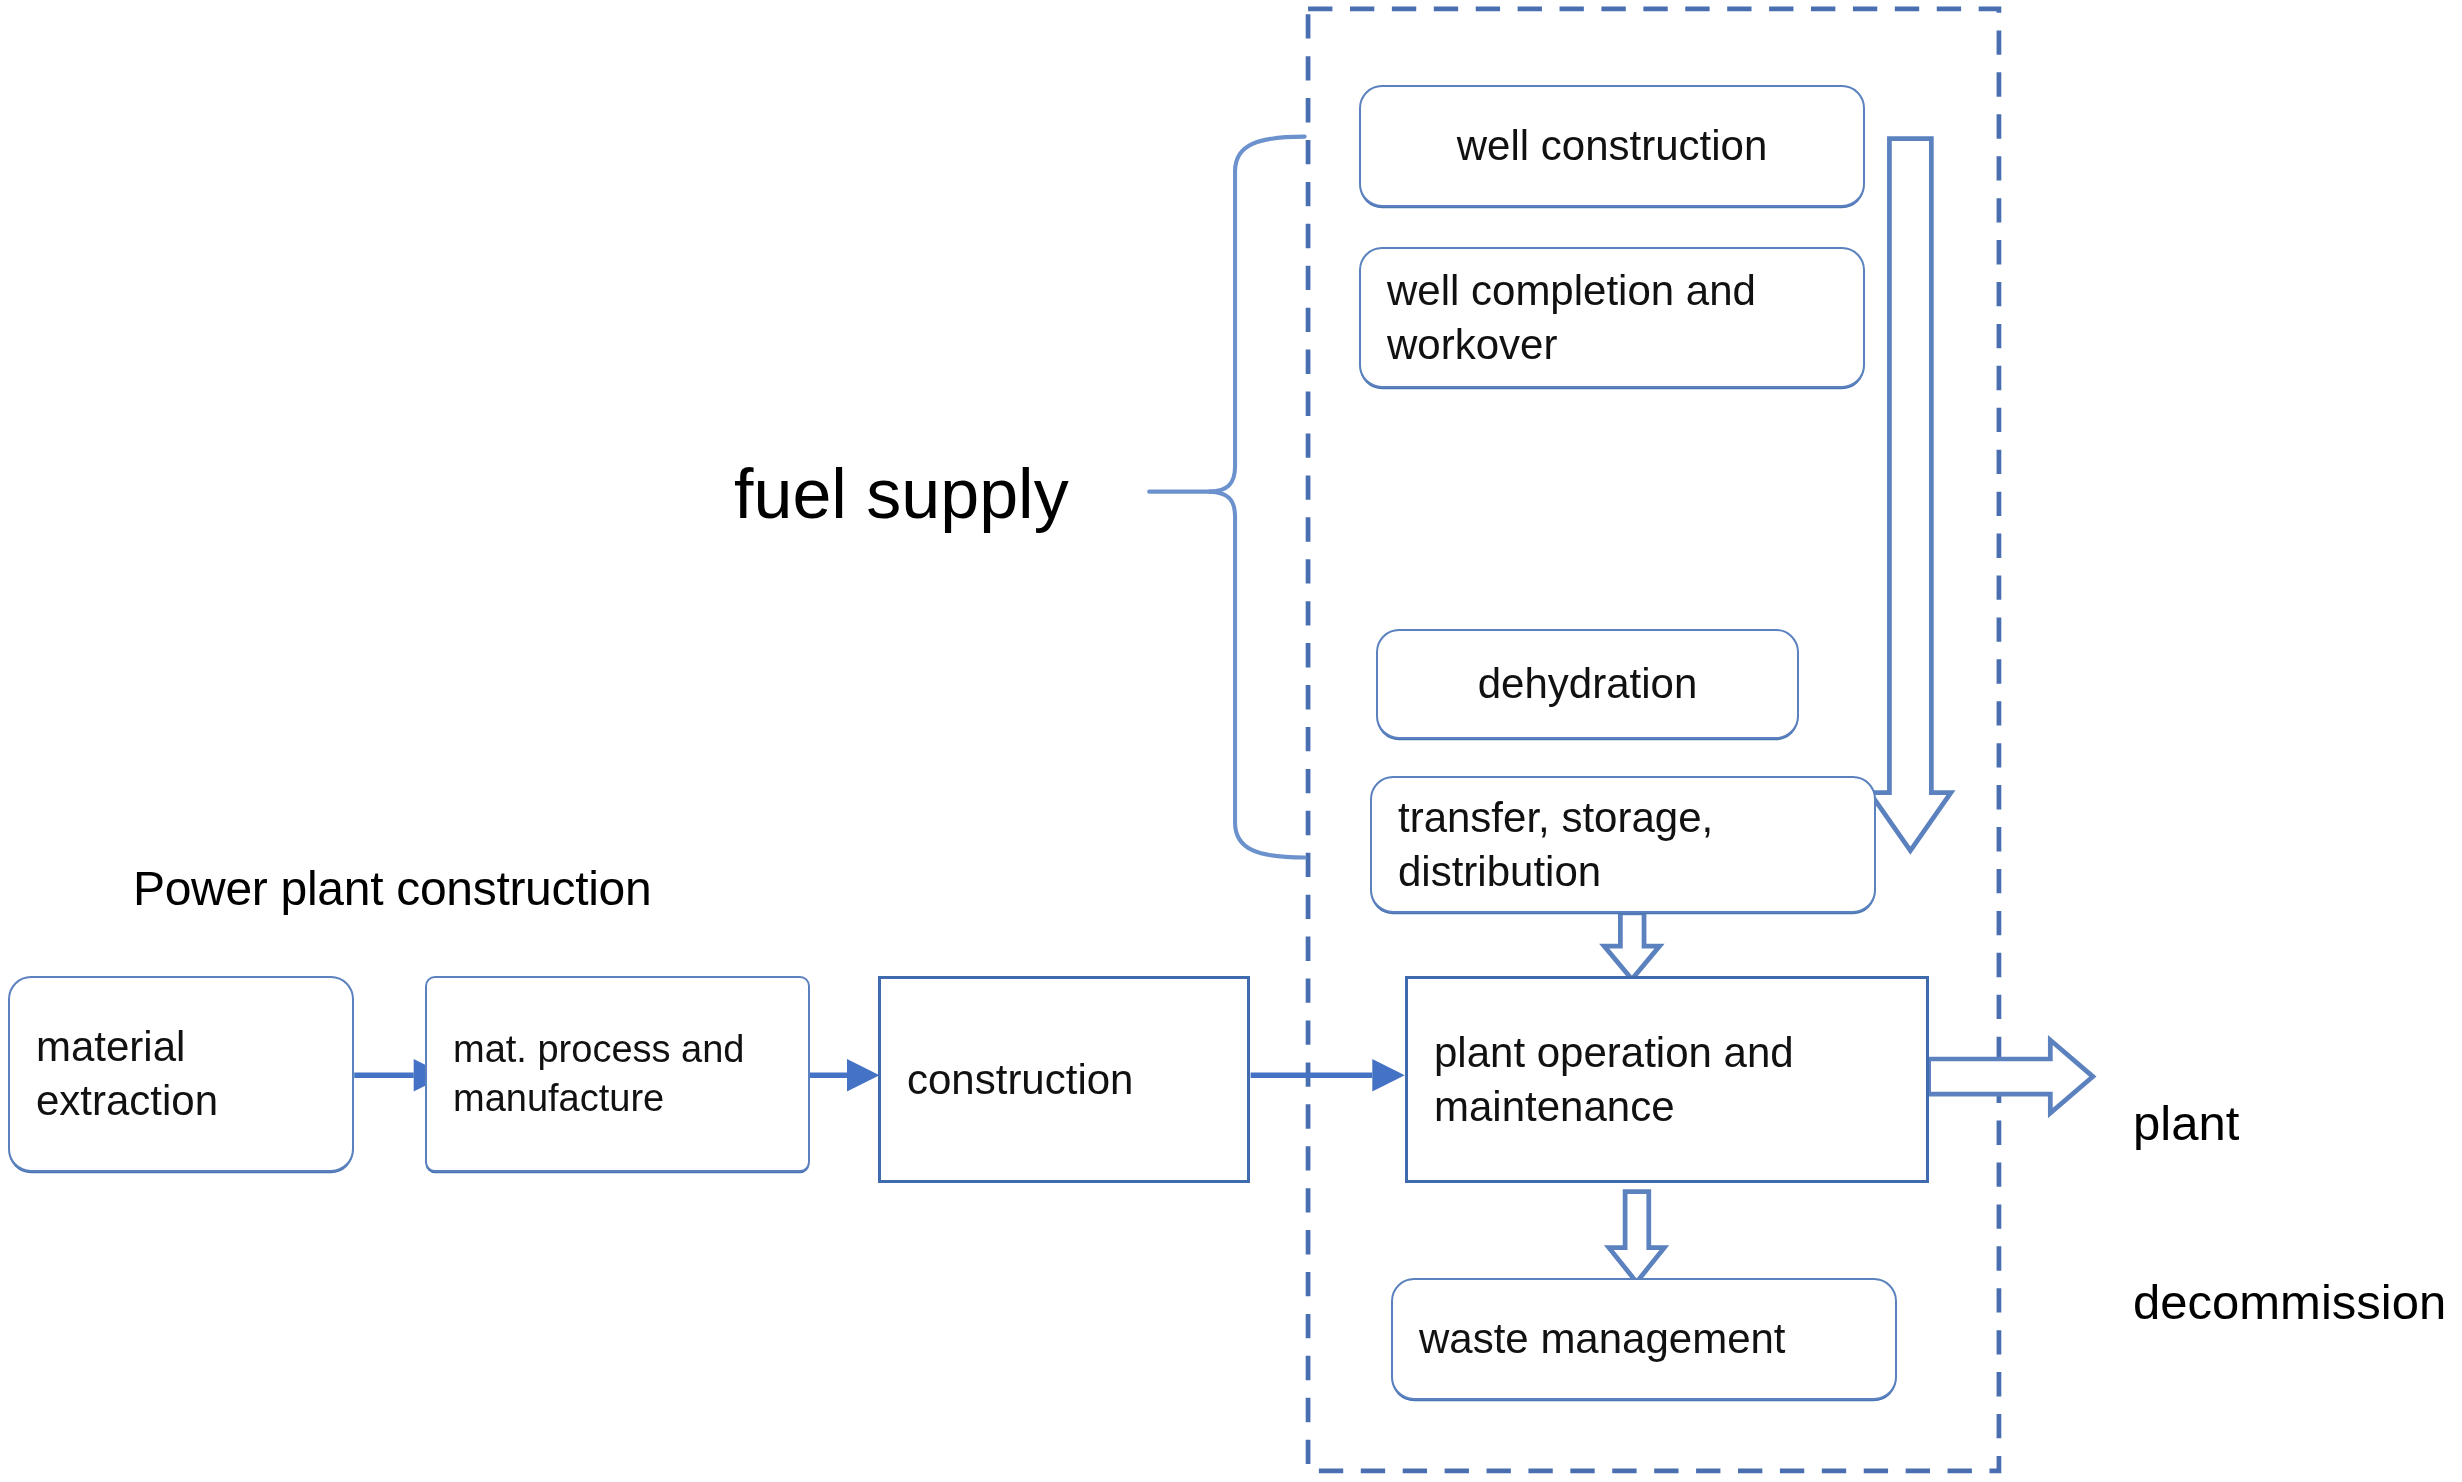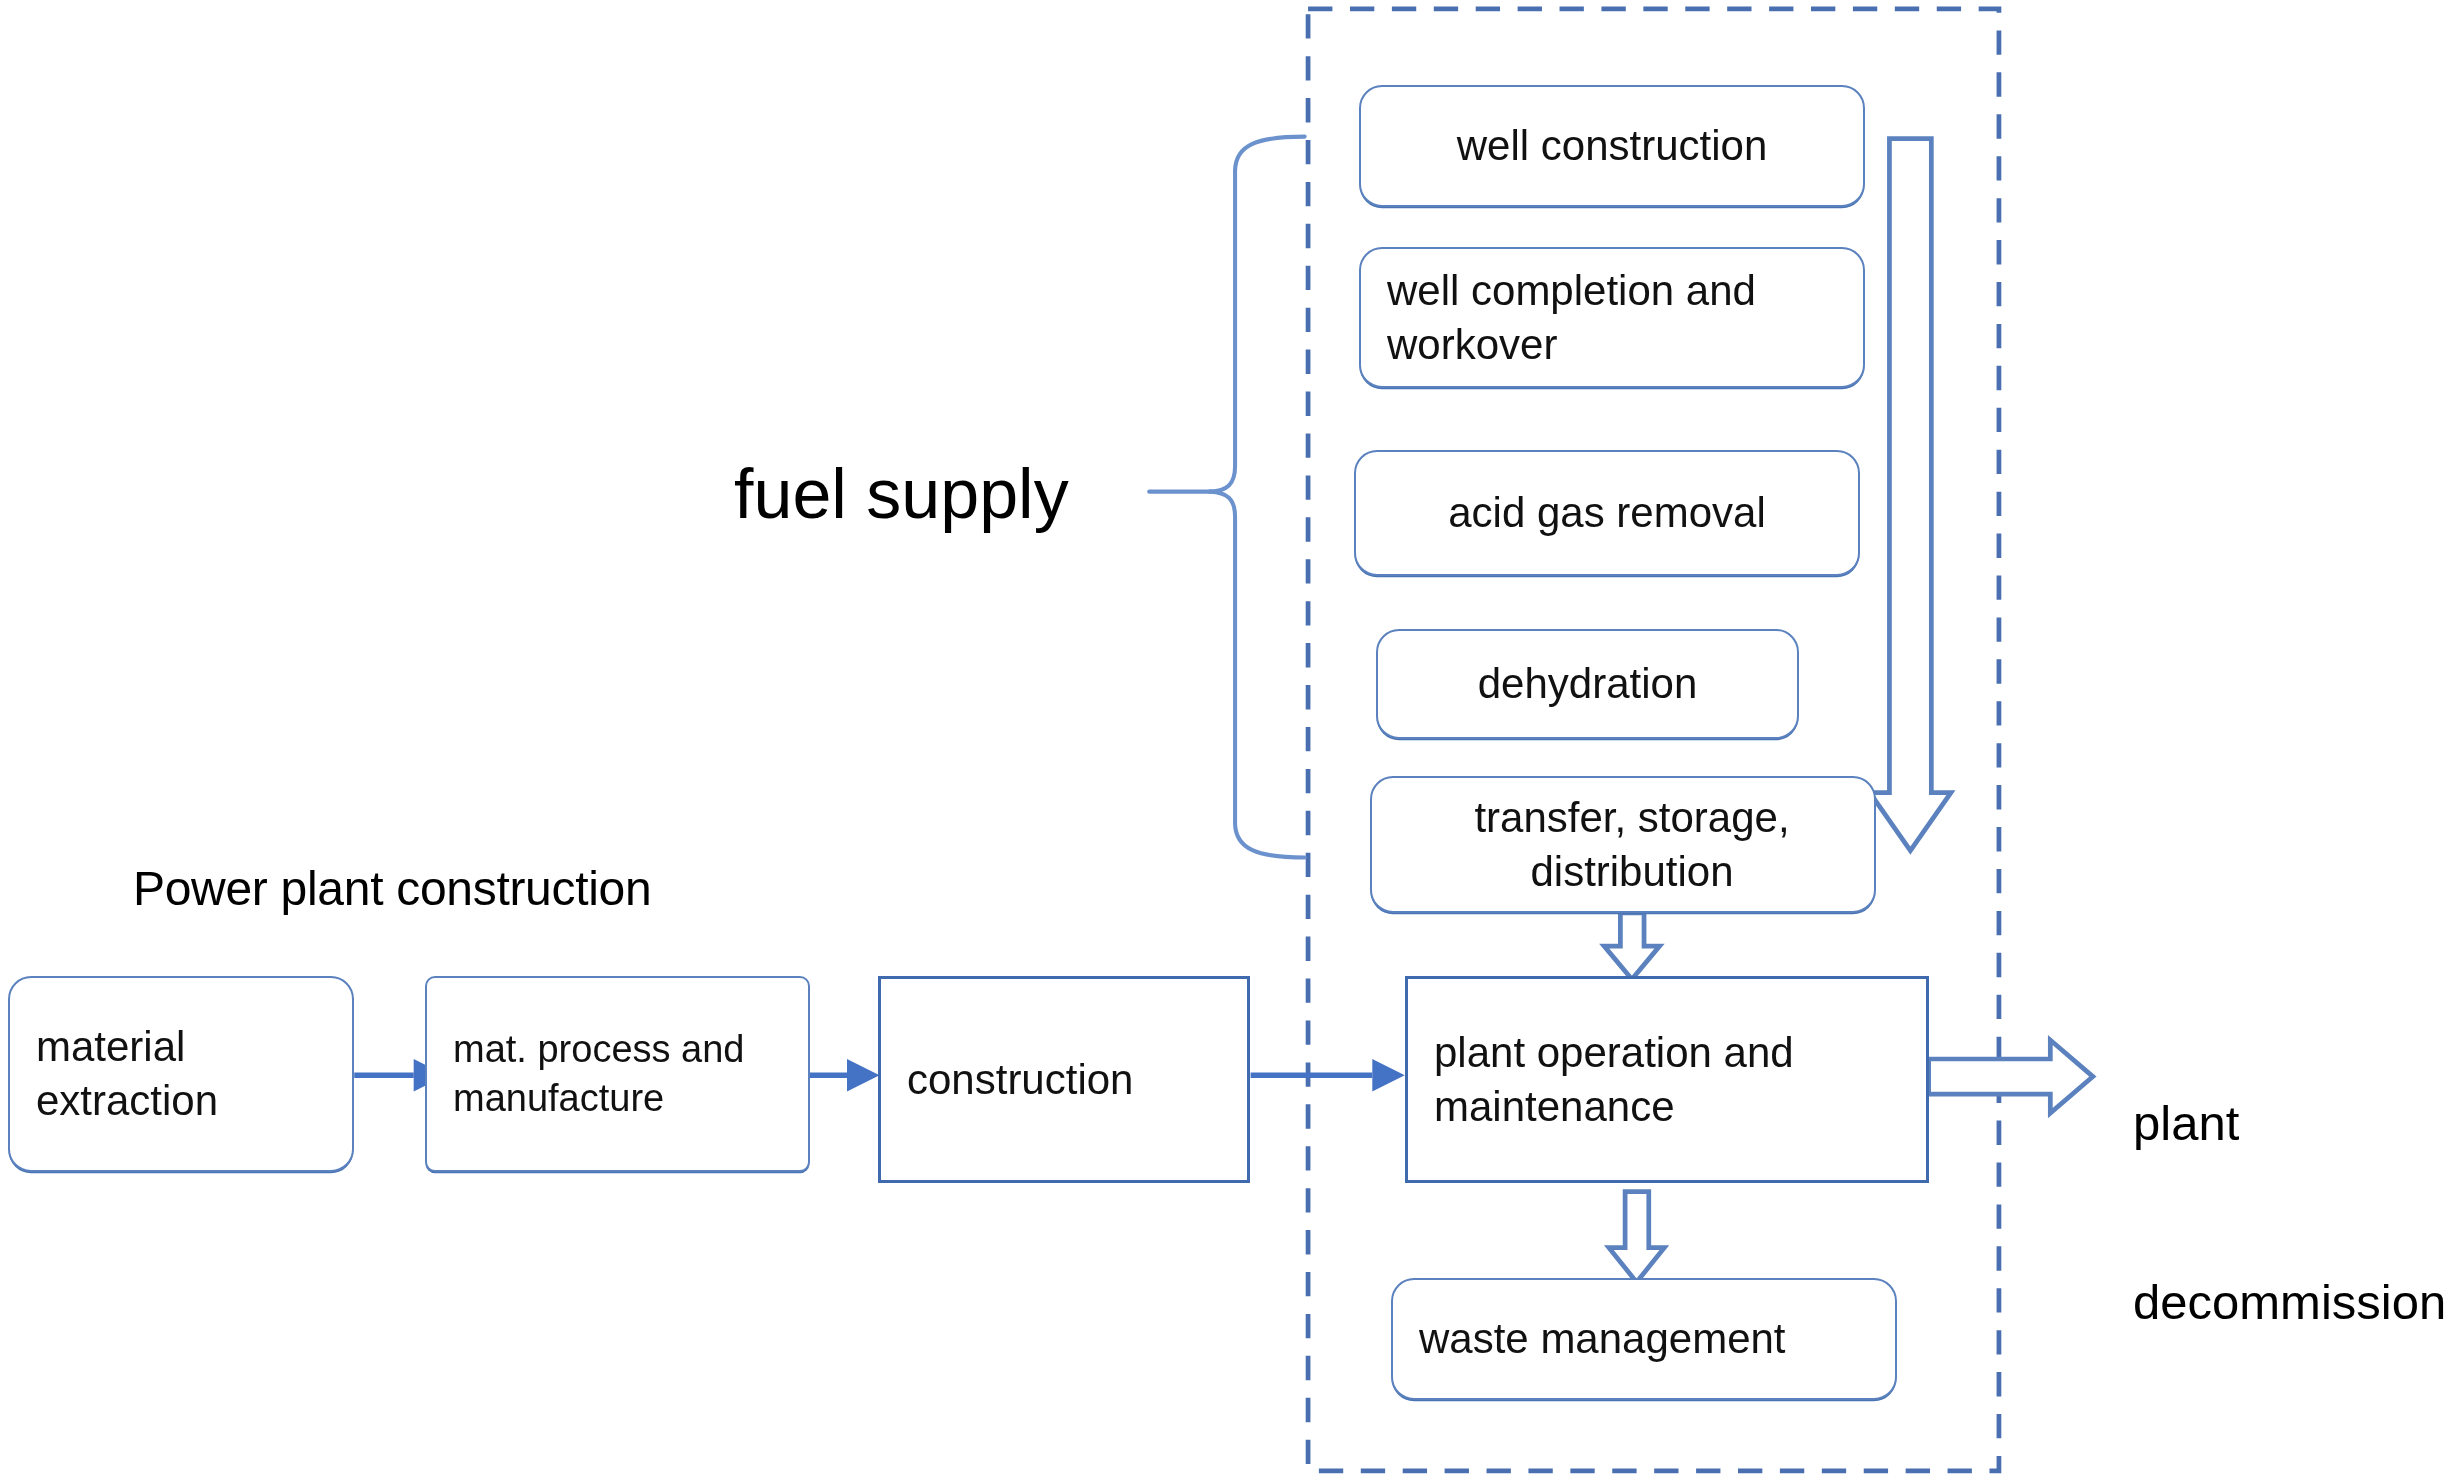--- a/index.html
+++ b/index.html
@@ -147,29 +147,26 @@
   </svg>
 
   <div class="node rounded center" style="left:1359px; top:85px; width:506px; height:122px;">
     <span class="txt">well construction</span>
   </div>
 
   <div class="node rounded" style="left:1359px; top:247px; width:506px; height:141px;">
     <span class="txt">well completion and workover</span>
   </div>
 
-  <div class="node rounded center" style="left:1354px; top:450px; width:506px; height:126px;">
-    <span class="txt">acid gas removal</span>
-  </div>
 
   <div class="node rounded center" style="left:1376px; top:629px; width:423px; height:110px;">
     <span class="txt">dehydration</span>
   </div>
 
-  <div class="node rounded" style="left:1370px; top:776px; width:506px; height:137px;text-align:center;">
+  <div class="node rounded" style="left:1370px; top:776px; width:506px; height:137px;">
     <span class="txt">transfer, storage, distribution</span>
   </div>
 
   <div class="node rounded" style="left:8px; top:976px; width:346px; height:196px;">
     <span class="txt">material extraction</span>
   </div>
 
   <div class="node rounded" style="left:425px; top:976px; width:385px; height:196px;border-radius:10px;">
     <span class="txt" style="font-size:38px;">mat. process and manufacture</span>
   </div>

